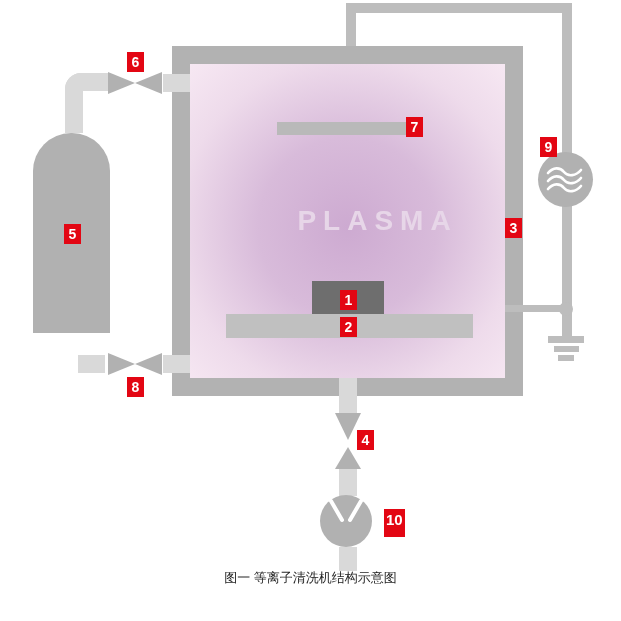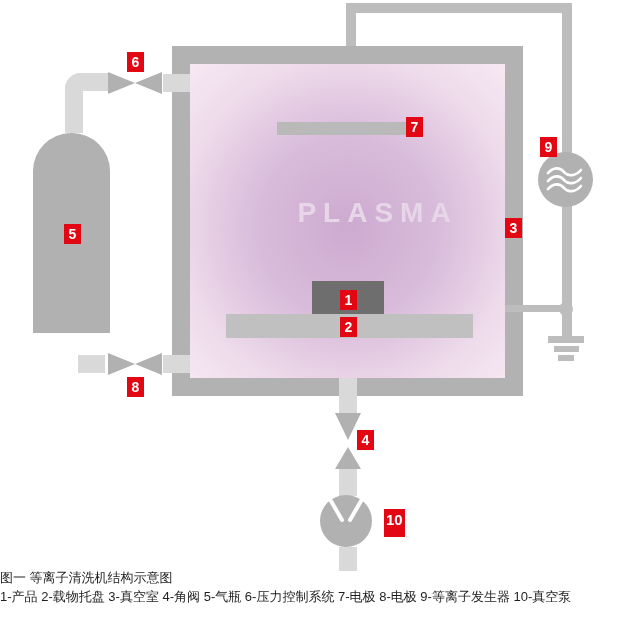--- a/index.html
+++ b/index.html
@@ -13,21 +13,21 @@
   
   #chamber{
     left:172px;top:46px;width:315px;height:314px;
     border:18px solid #b2b2b2;z-index:2;
   }
   #chamber-interior{
     position:absolute;left:0;top:0;width:315px;height:314px;
     background:radial-gradient(circle 235px at 50% 52%, #cdaad1 0%, #d8bbda 38%, #eedbeb 72%, #f8eaf4 100%);
   }
   #plasma-text{
-    left:190px;top:197px;width:375px;text-align:center;
+    left:190px;top:205px;width:375px;text-align:center;
     font-weight:bold;font-size:28px;letter-spacing:7px;color:#e7d6e8;
     z-index:3;
   }
   
   .solid-mid{background:#b1b1b1;}
   .solid-light{background:#d9d9d9;}
   
   .tri{width:0;height:0;}
   .tri-right{border-top:11px solid transparent;border-bottom:11px solid transparent;border-left:27px solid #b1b1b1;}
   .tri-left {border-top:11px solid transparent;border-bottom:11px solid transparent;border-right:27px solid #b1b1b1;}
@@ -36,21 +36,21 @@
   
   .num-label{
     min-width:17px;height:20px;padding:0 2px;background:#e30613;color:#ffffff;
     font-weight:bold;font-size:14px;line-height:20px;text-align:center;
     z-index:10;box-sizing:border-box;
   }
   
   .round{border-radius:50%;}
   
   .caption{
-    left:0;width:621px;color:#1f1f1f;font-size:13px;line-height:16px;
+    left:0;width:621px;text-align:center;color:#1f1f1f;font-size:13px;line-height:16px;
     z-index:5;
   }
 </style>
 </head>
 <body>
 
 <div id="stage">
 
   <div class="abs wire" style="left:346px;top:3px;width:226px;height:10px;"></div>
   <div class="abs wire" style="left:562px;top:3px;width:10px;height:334px;"></div>
@@ -108,15 +108,14 @@
   <div class="abs num-label" style="left:505px;top:218px;">3</div>
   <div class="abs num-label" style="left:357px;top:430px;">4</div>
   <div class="abs num-label" style="left:64px;top:224px;">5</div>
   <div class="abs num-label" style="left:127px;top:52px;">6</div>
   <div class="abs num-label" style="left:406px;top:117px;">7</div>
   <div class="abs num-label" style="left:127px;top:377px;">8</div>
   <div class="abs num-label" style="left:540px;top:137px;">9</div>
   <div class="abs num-label" style="left:384px;top:509px;height:28px;line-height:22px;font-size:15px;">10</div>
 
   <div class="abs caption" style="top:570px;">图一 等离子清洗机结构示意图</div>
-  <div class="abs caption" style="top:589px;">1-产品 2-载物托盘 3-真空室 4-角阀 5-气瓶 6-压力控制系统 7-电极 8-电极 9-等离子发生器 10-真空泵</div>
 
 </div>
 
 </body></html>

